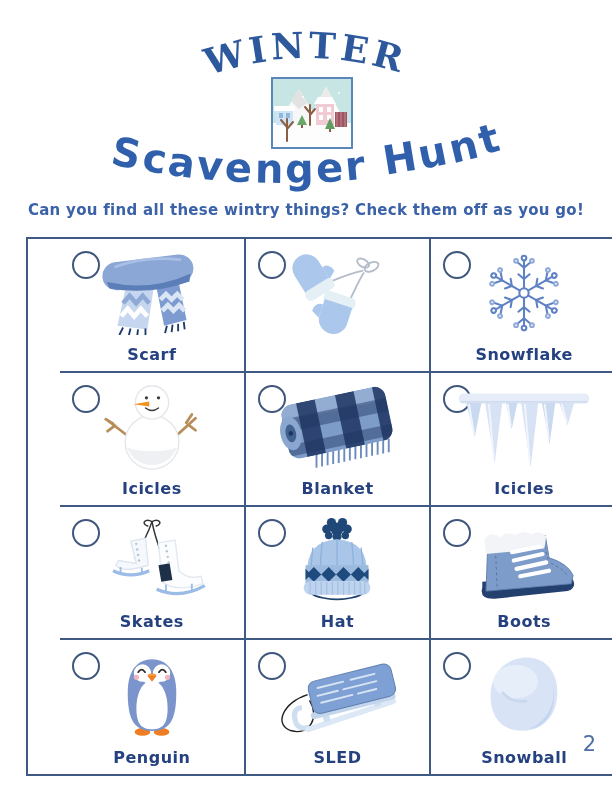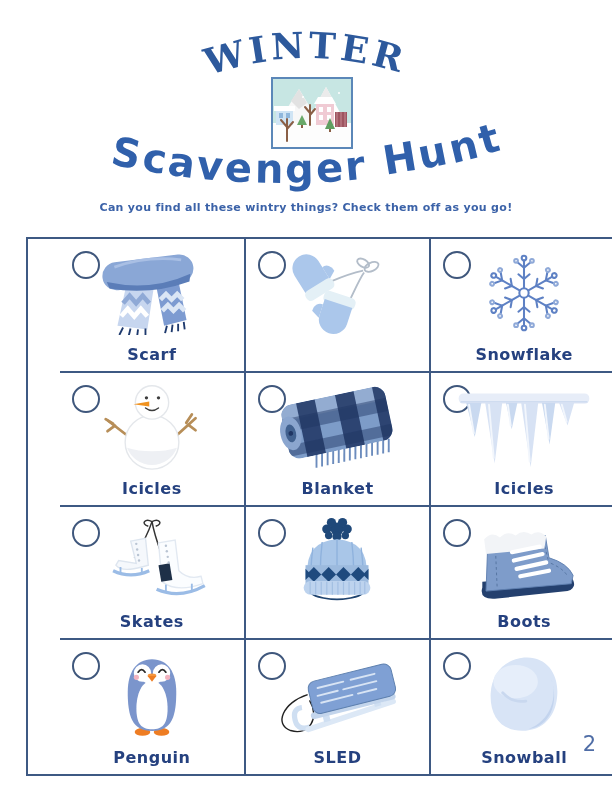--- a/index.html
+++ b/index.html
@@ -18,21 +18,21 @@
     border:2px solid #5b87b8;box-sizing:content-box;background:#c7e6e3;
   }
   .script-title{
     position:absolute;top:138px;left:0;width:612px;text-align:center;
     font-family:"DejaVu Sans",sans-serif;font-weight:bold;font-size:40px;
     letter-spacing:2px;color:var(--script_blue,#3060ab);white-space:pre;
   }
   .script-title span{display:inline-block;}
   .instruction{
     position:absolute;top:201px;left:0;width:612px;text-align:center;
-    font-size:11px;font-weight:bold;letter-spacing:0.3px;
+    font-size:15px;font-weight:bold;letter-spacing:0.3px;
     color:var(--instruction_blue,#3b62a8);
   }
   .grid{
     position:absolute;left:26px;top:237px;width:557px;height:535px;
     border:2px solid var(--grid_border,#3e5983);
     display:grid;grid-template-columns:repeat(3,1fr);grid-template-rows:repeat(4,1fr);padding-left:32px;
   }
   .cell{position:relative;border-right:2px solid var(--grid_border,#3e5983);
         border-bottom:2px solid var(--grid_border,#3e5983);}
   .cell:nth-child(3n){border-right:none;}
@@ -366,20 +366,21 @@
           <line x1="70" y1="70" x2="70" y2="84"></line>
             <line x1="76" y1="70" x2="76" y2="84"></line>
           <line x1="82" y1="70" x2="82" y2="84"></line>
             <line x1="88" y1="70" x2="88" y2="84"></line>
           <line x1="94" y1="70" x2="94" y2="84"></line>
             <line x1="100" y1="70" x2="100" y2="84"></line>
           <line x1="105" y1="70" x2="105" y2="83"></line>
         </g>
       </svg>
     </div>
+    <div class="label">Hat</div>
   </div>
 
   <div class="cell">
     <span class="circle"></span>
     <div class="art">
       <svg width="140" height="88" viewBox="0 0 150 95">
         <path d="M30,76 Q26,90 46,88 L122,80 Q132,77 128,68 L124,62 30,70 Z" fill="#24406e"></path>
         <path d="M36,26 L98,20 L102,44 Q122,50 128,63 L126,72 L34,80 Z" fill="#7e9cca" stroke="#5f80b0" stroke-width="1"></path>
         <g stroke="#53739f" stroke-width="1" stroke-dasharray="3,3" fill="none">
           <path d="M44,30 L46,76"></path>

